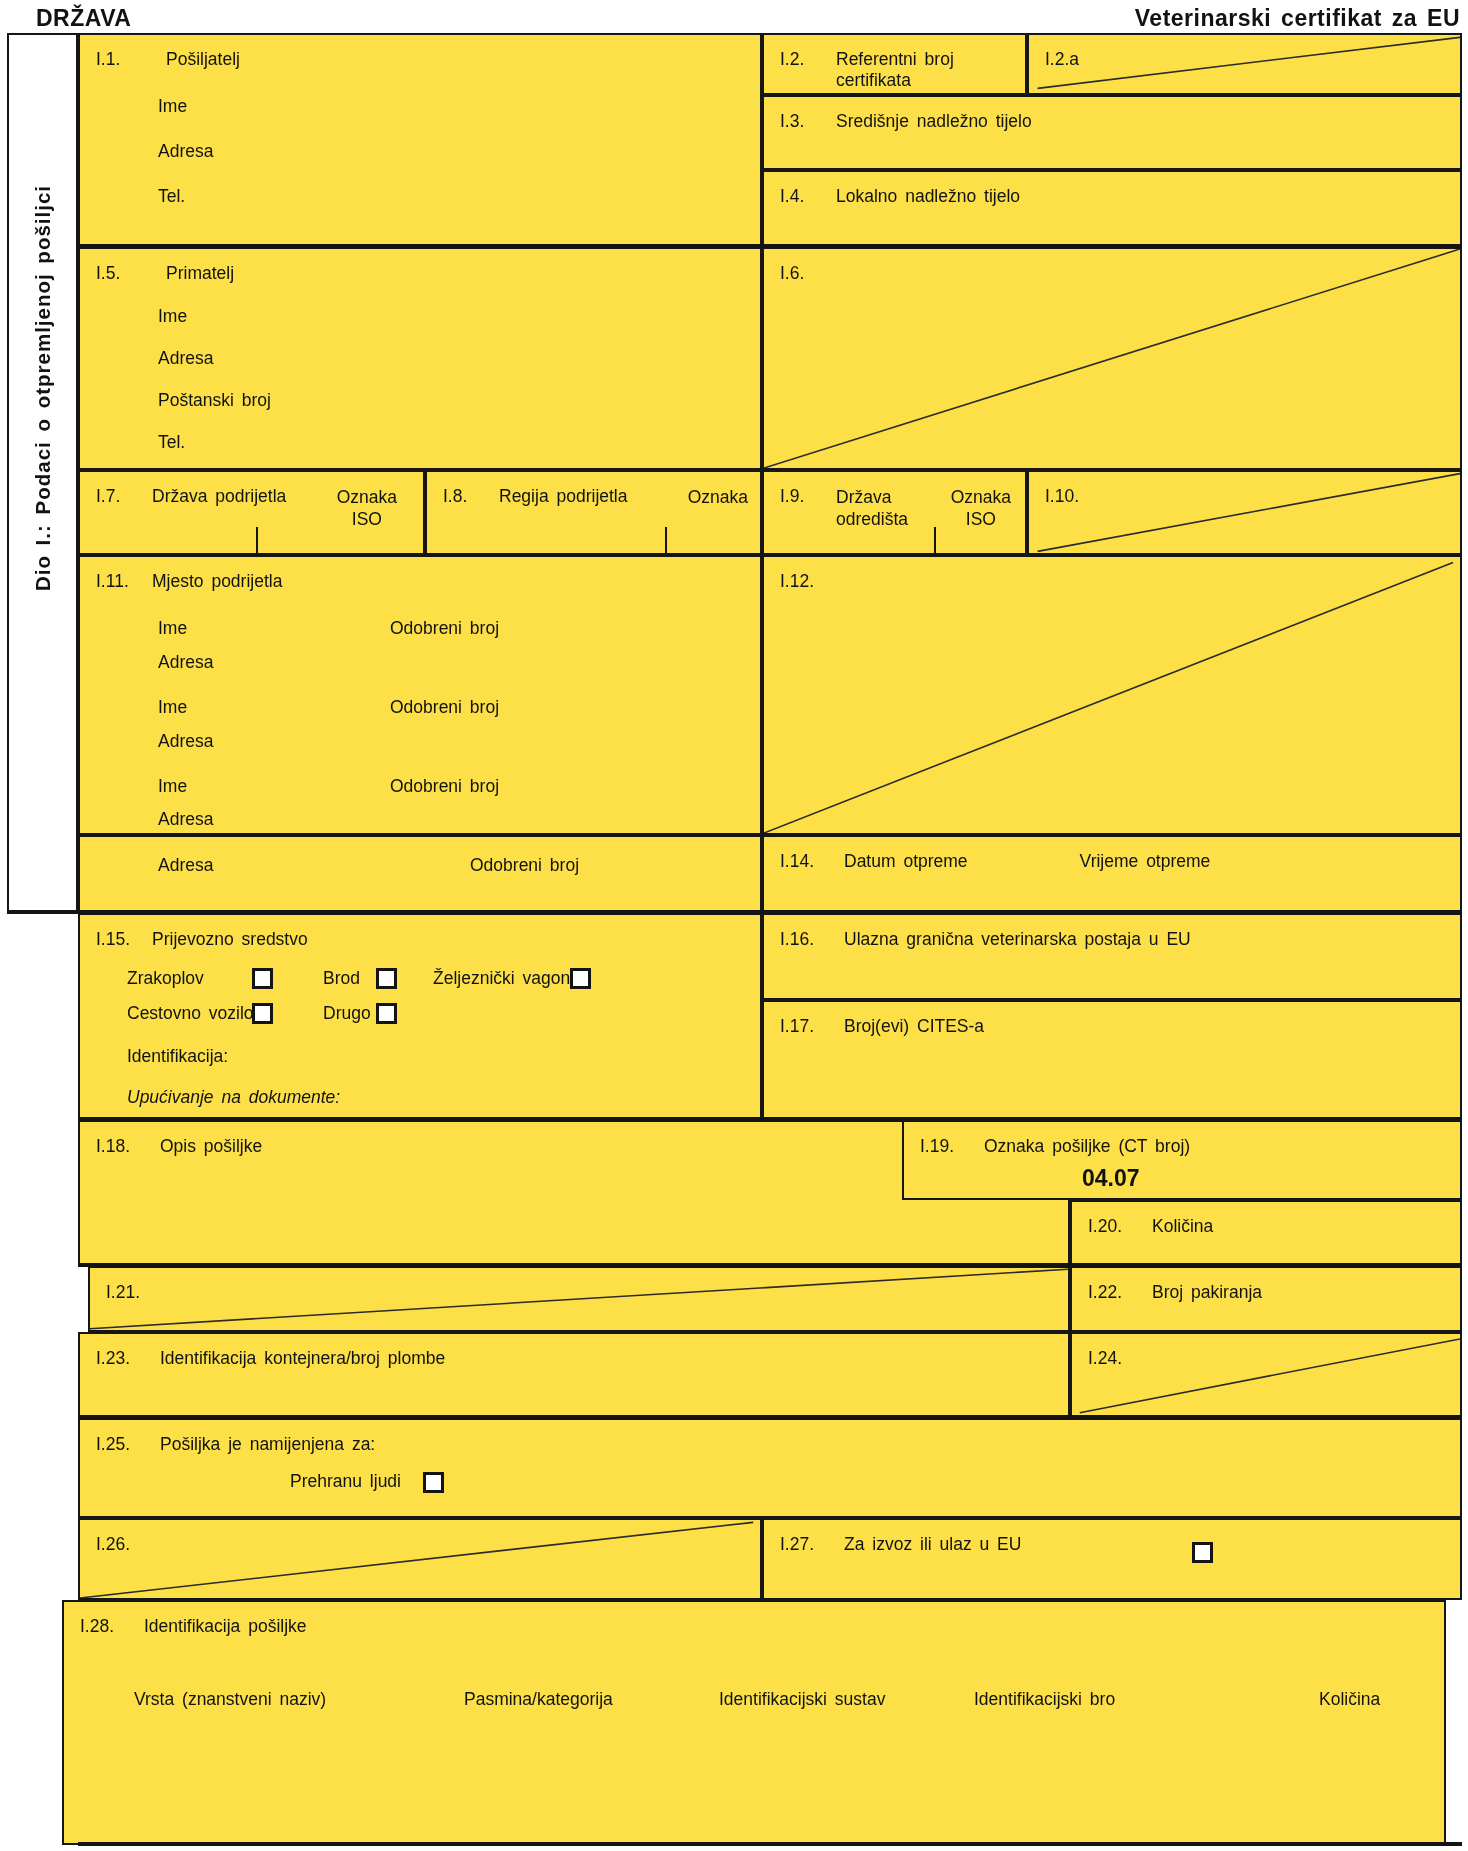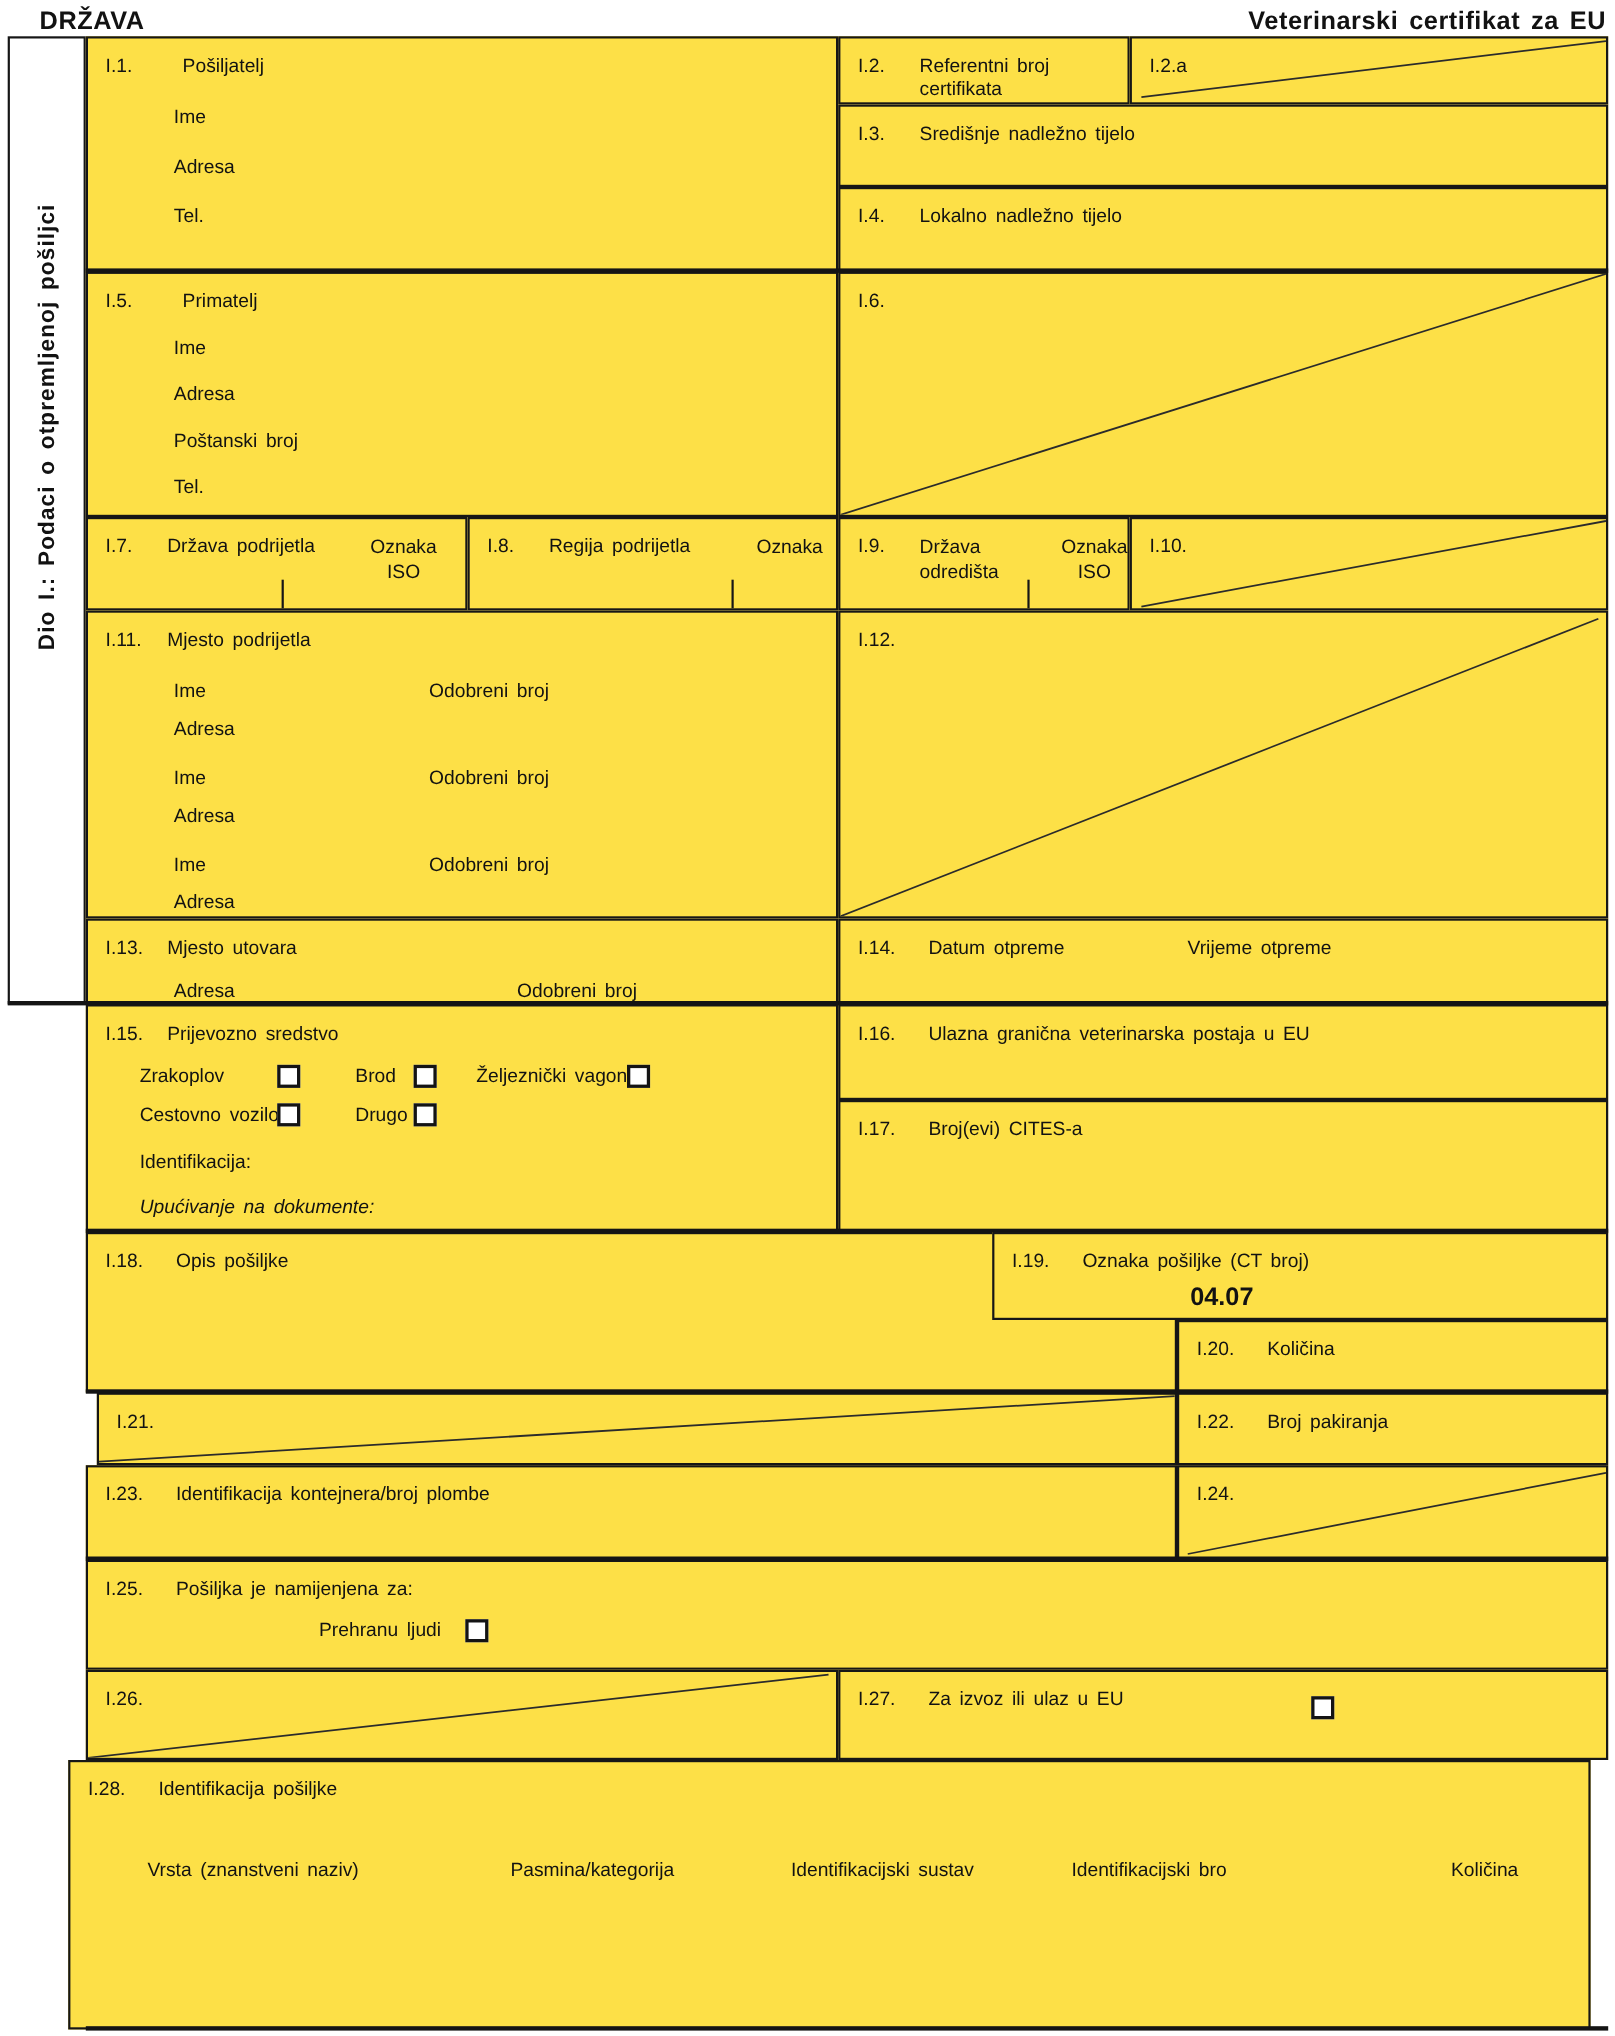--- a/index.html
+++ b/index.html
@@ -117,21 +117,21 @@
   <div class="cell" style="left:425px;top:470px;width:337px;height:85px;">
     <div class="head" style="padding-right:12px;">
         <span class="code">I.8.</span>
         <span class="lbl">Regija podrijetla</span>
         <span class="sub">Oznaka</span>
       </div>
     <div class="tick" style="left:238px;"></div>
   </div>
 
   <div class="cell" style="left:762px;top:470px;width:265px;height:85px;">
-    <div class="head" style="padding-right:0;">
+    <div class="head" style="padding-right:14px;">
         <span class="code">I.9.</span>
         <span class="lbl" style="white-space:pre-line;line-height:22px;">Država
 odredišta</span>
         <span class="sub">Oznaka
 ISO</span>
       </div>
     <div class="tick" style="left:170px;"></div>
   </div>
 
   <div class="cell" style="left:1027px;top:470px;width:435px;height:85px;">
@@ -168,24 +168,20 @@
   <div class="cell" style="left:762px;top:555px;width:700px;height:280px;">
     <svg class="diag" viewBox="0 0 100 100" preserveAspectRatio="none">
         <line x1="0" y1="100" x2="99" y2="2"></line>
       </svg>
     <div class="head">
         <span class="code">I.12.</span>
       </div>
   </div>
 
   <div class="cell" style="left:78px;top:835px;width:684px;height:78px;">
-    <div class="head">
-        <span class="code">I.13.</span>
-        <span>Mjesto utovara</span>
-      </div>
     <div class="pair" style="margin-top:18px;">
         <span class="nm" style="flex-basis:312px;">Adresa</span>
         <span>Odobreni broj</span>
       </div>
   </div>
 
   <div class="cell" style="left:762px;top:835px;width:700px;height:78px;">
     <div class="head">
         <span class="code" style="flex-basis:52px;">I.14.</span>
         <span>Datum otpreme</span>

